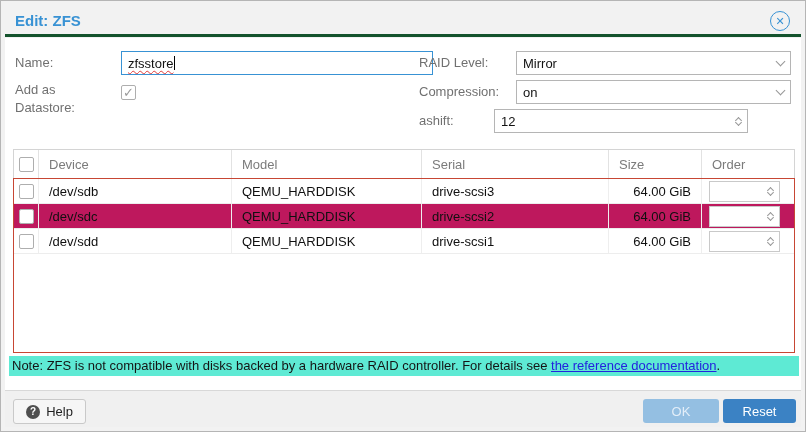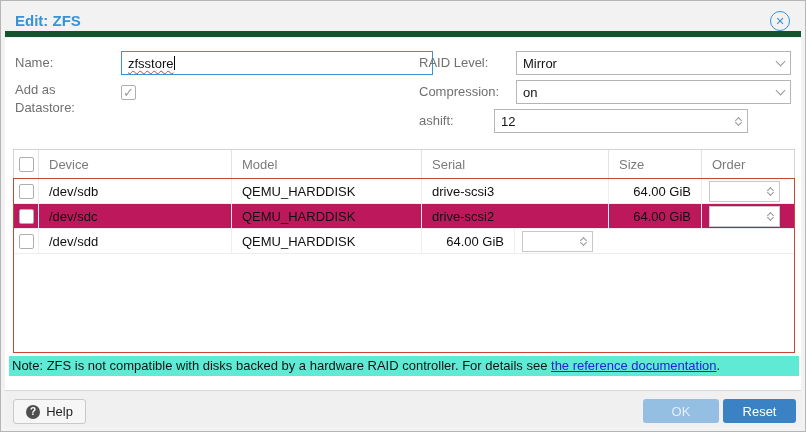--- a/index.html
+++ b/index.html
@@ -7,21 +7,21 @@
   body { font-family: "Liberation Sans", "DejaVu Sans", sans-serif; font-size:13px; color:#1f1f1f; }
 
   .window {
     position:relative; width:806px; height:432px;
     background:#f2f2f2; border:1px solid #b5b5b5;
     box-shadow:0 0 0 1px #dcdcdc;
     overflow:hidden;
   }
 
   
-  .titlebar { position:absolute; left:4px; top:4px; right:4px; height:32px; border-bottom:6px solid #14532d; }
+  .titlebar { position:absolute; left:4px; top:4px; right:4px; height:32px; border-bottom:3px solid #14532d; }
   .title { position:absolute; left:10px; top:0; line-height:31px; color:#3892d4; font-size:15px; font-weight:bold; }
   .close-btn {
     position:absolute; right:11px; top:6px; width:20px; height:20px;
     border:1px solid #3892d4; border-radius:50%;
     color:#3892d4; font-size:11px; line-height:18px; text-align:center; cursor:pointer; background:transparent;
   }
 
   
   .bodypanel { position:absolute; left:4px; right:4px; top:37px; bottom:41px; background:#fff; }
 
@@ -189,20 +189,21 @@
             </span>
         </span>
       </div>
     </div>
     <div class="grid-row">
       <div class="td c-cb">
           <span class="checkbox small"></span>
         </div>
       <div class="td c-device">/dev/sdd</div>
       <div class="td c-model">QEMU_HARDDISK</div>
+      <div class="td c-serial">drive-scsi1</div>
       <div class="td c-size">64.00 GiB</div>
       <div class="td c-order">
         <span class="order-spinner">
           <span></span>
           <span class="spin-col">
               <span class="chev up sm"></span>
               <span class="chev down sm"></span>
             </span>
         </span>
       </div>

